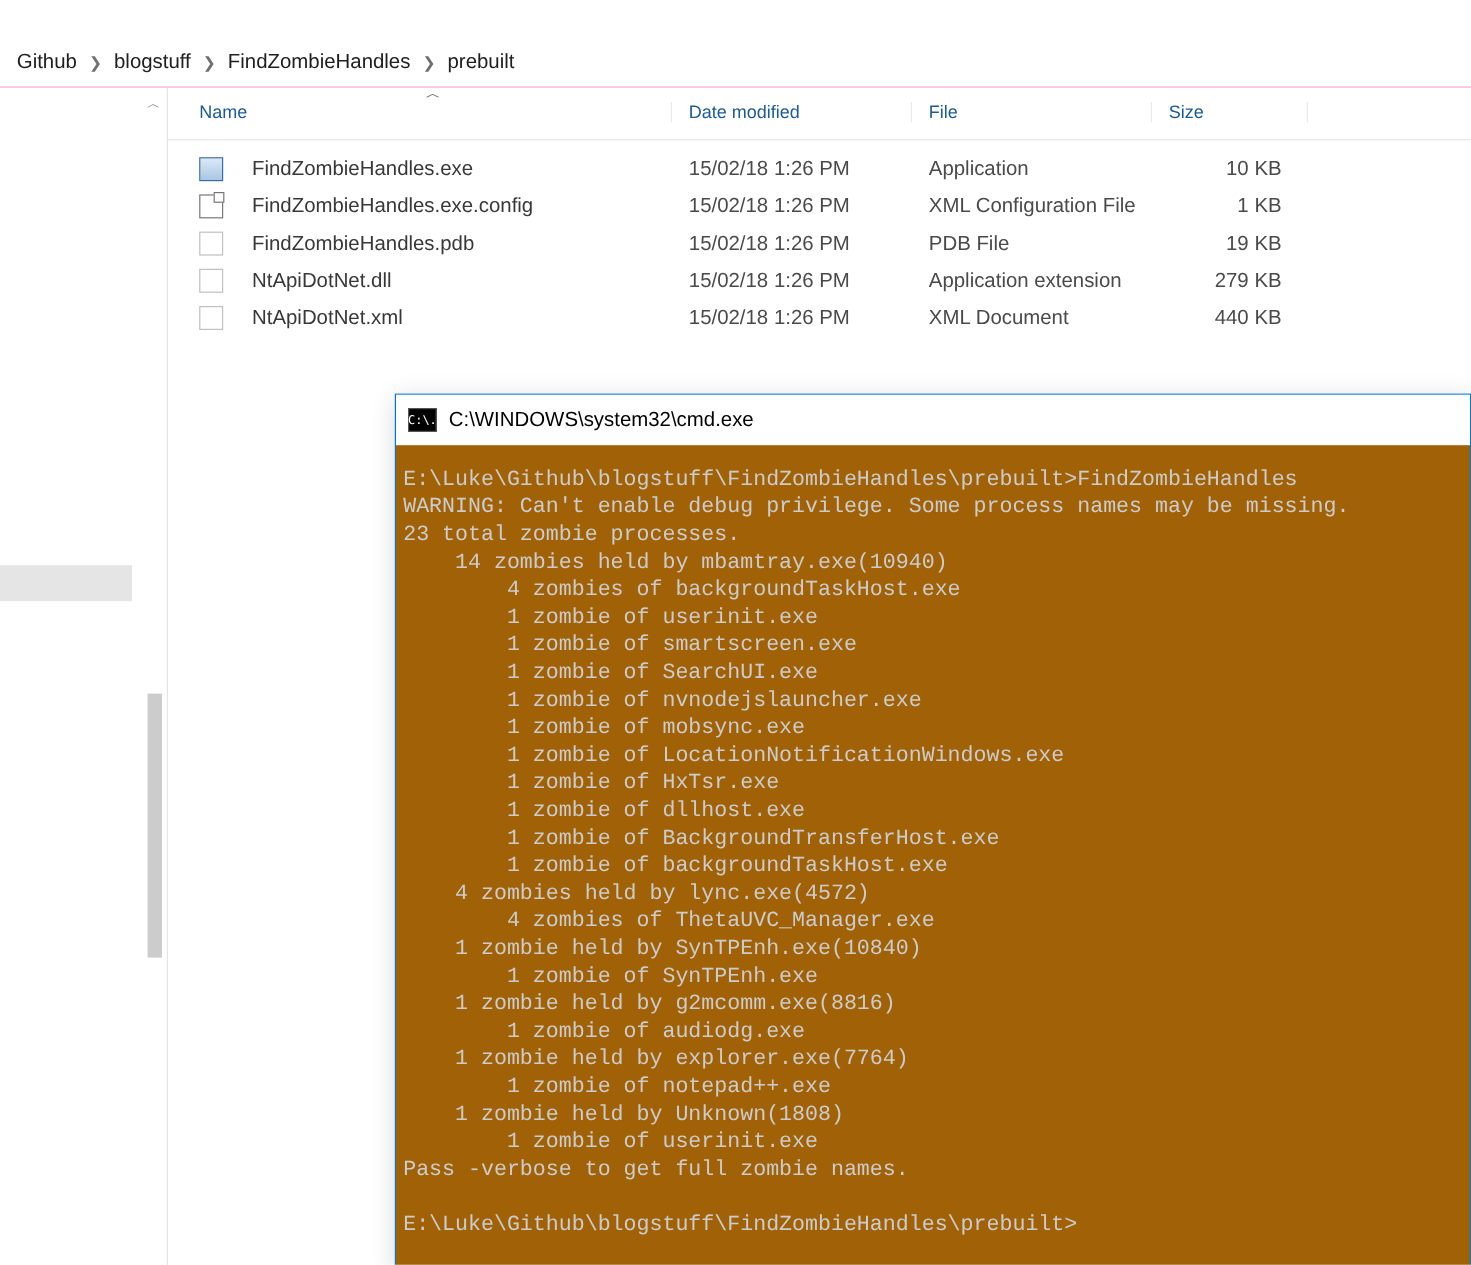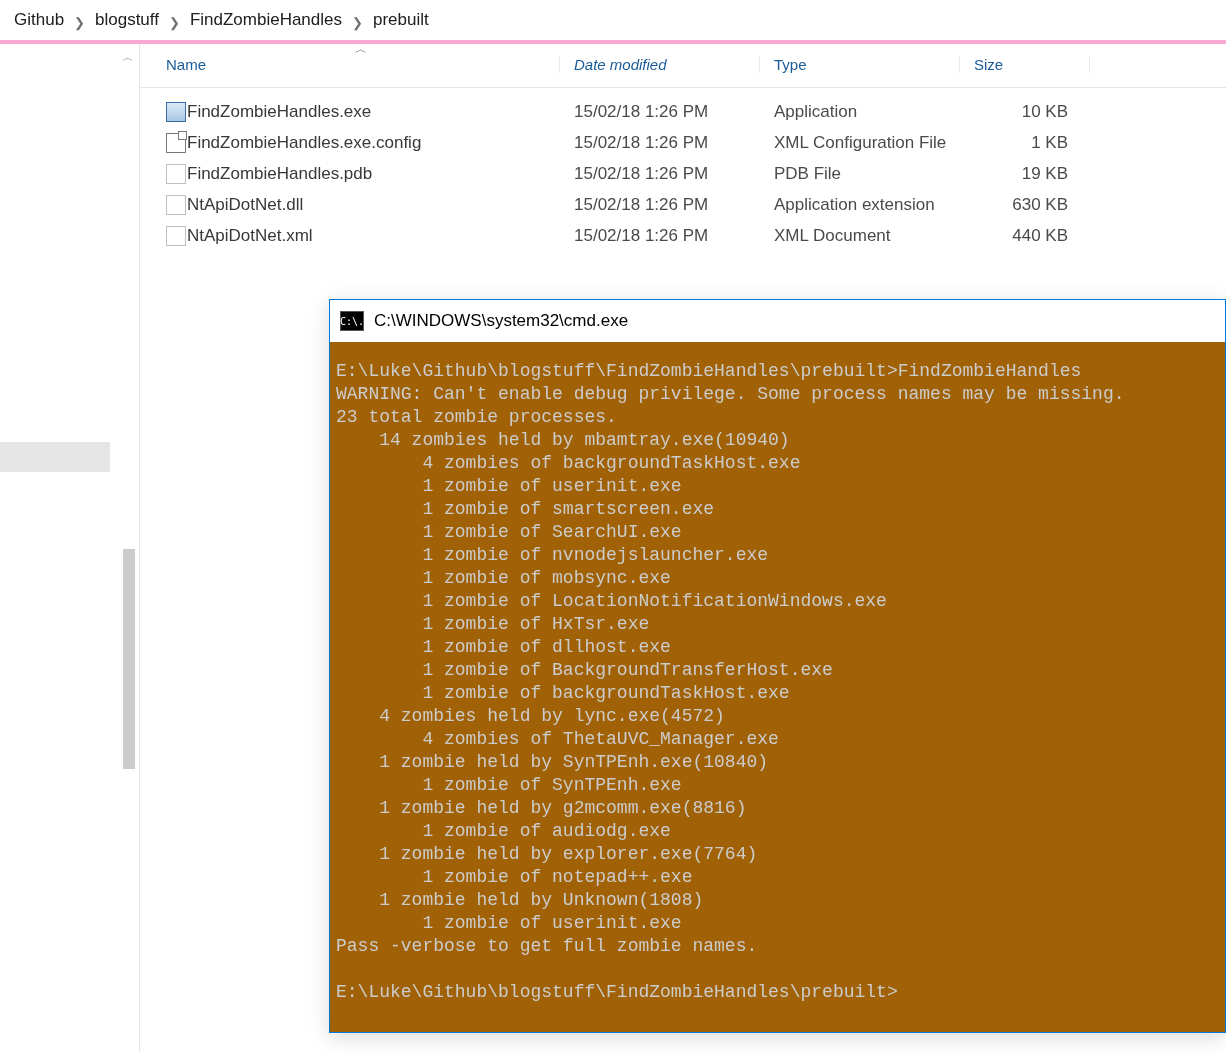--- a/index.html
+++ b/index.html
@@ -7,26 +7,27 @@
       font-family: "Segoe UI", Arial, sans-serif;
       font-size: 15px;
       background: #ffffff;
       width: 1226px;
       height: 1054px;
       overflow: hidden;
       position: relative;
     }
     .breadcrumb {
       padding: 10px 14px;
-      border-bottom: 4px solid #f9a8d4;
+      border-bottom: 1px solid #f9a8d4;
       color: #202020;
       font-size: 17px;
       display: flex;
-      align-items: flex-end;
+      align-items: center;
       gap: 10px;
+      margin-top: 32px;
     }
     .breadcrumb-sep {
       color: #707070;
       font-size: 13px;
     }
     .main-area {
       display: flex;
       height: calc(100% - 46px);
     }
     .nav-pane {
@@ -72,34 +73,34 @@
       font-size: 12px;
     }
     .columns {
       display: flex;
       border-bottom: 1px solid #e5e5e5;
       padding: 12px 0 14px 0;
       color: #1a5b99;
       font-size: 15px;
     }
     .col-name { width: 420px; padding-left: 26px; border-right: 1px solid #eaeaea;}
-    .col-date { width: 200px; padding-left: 14px; border-right: 1px solid #eaeaea; font-style: italic;}
+    .col-date { width: 200px; padding-left: 14px; border-right: 1px solid #eaeaea;}
     .col-type { width: 200px; padding-left: 14px; border-right: 1px solid #eaeaea;}
     .col-size { width: 130px; padding-left: 14px; border-right: 1px solid #eaeaea;}
     .file-rows {
       padding-top: 8px;
     }
     .file-row {
       display: flex;
       align-items: center;
       height: 31px;
       color: #383838;
       font-size: 17px;
     }
-    .file-row .fname { width: 420px; padding-left: 26px; display: flex; align-items: center; gap: 1px;}
+    .file-row .fname { width: 420px; padding-left: 26px; display: flex; align-items: center; gap: 24px;}
     .file-row .fdate { width: 200px; padding-left: 14px; color: #4a4a4a;}
     .file-row .ftype { width: 200px; padding-left: 14px; color: #4a4a4a;}
     .file-row .fsize { width: 130px; text-align: right; padding-right: 22px; color: #4a4a4a;}
     .ico {
       width: 20px;
       height: 20px;
       display: inline-flex;
       align-items: center;
       justify-content: center;
       font-size: 14px;
@@ -167,21 +168,21 @@
   <div class="nav-pane">
     <div class="nav-scroll">︿</div>
     <div class="nav-selected"></div>
     <div class="nav-thumb"></div>
   </div>
   <div class="file-pane">
     <div class="sort-indicator">︿</div>
     <div class="columns">
       <div class="col-name">Name</div>
       <div class="col-date">Date modified</div>
-      <div class="col-type">Type</div>
+      <div class="col-type">File</div>
       <div class="col-size">Size</div>
     </div>
     <div class="file-rows">
         <div class="file-row">
           <div class="fname">
             <span class="ico ico-exe"></span>
             <span>FindZombieHandles.exe</span>
           </div>
           <div class="fdate">15/02/18 1:26 PM</div>
           <div class="ftype">Application</div>
@@ -205,21 +206,21 @@
           <div class="ftype">PDB File</div>
           <div class="fsize">19 KB</div>
         </div>
         <div class="file-row">
           <div class="fname">
             <span class="ico ico-file"></span>
             <span>NtApiDotNet.dll</span>
           </div>
           <div class="fdate">15/02/18 1:26 PM</div>
           <div class="ftype">Application extension</div>
-          <div class="fsize">630 KB</div>
+          <div class="fsize">279 KB</div>
         </div>
         <div class="file-row">
           <div class="fname">
             <span class="ico ico-file"></span>
             <span>NtApiDotNet.xml</span>
           </div>
           <div class="fdate">15/02/18 1:26 PM</div>
           <div class="ftype">XML Document</div>
           <div class="fsize">440 KB</div>
         </div>

